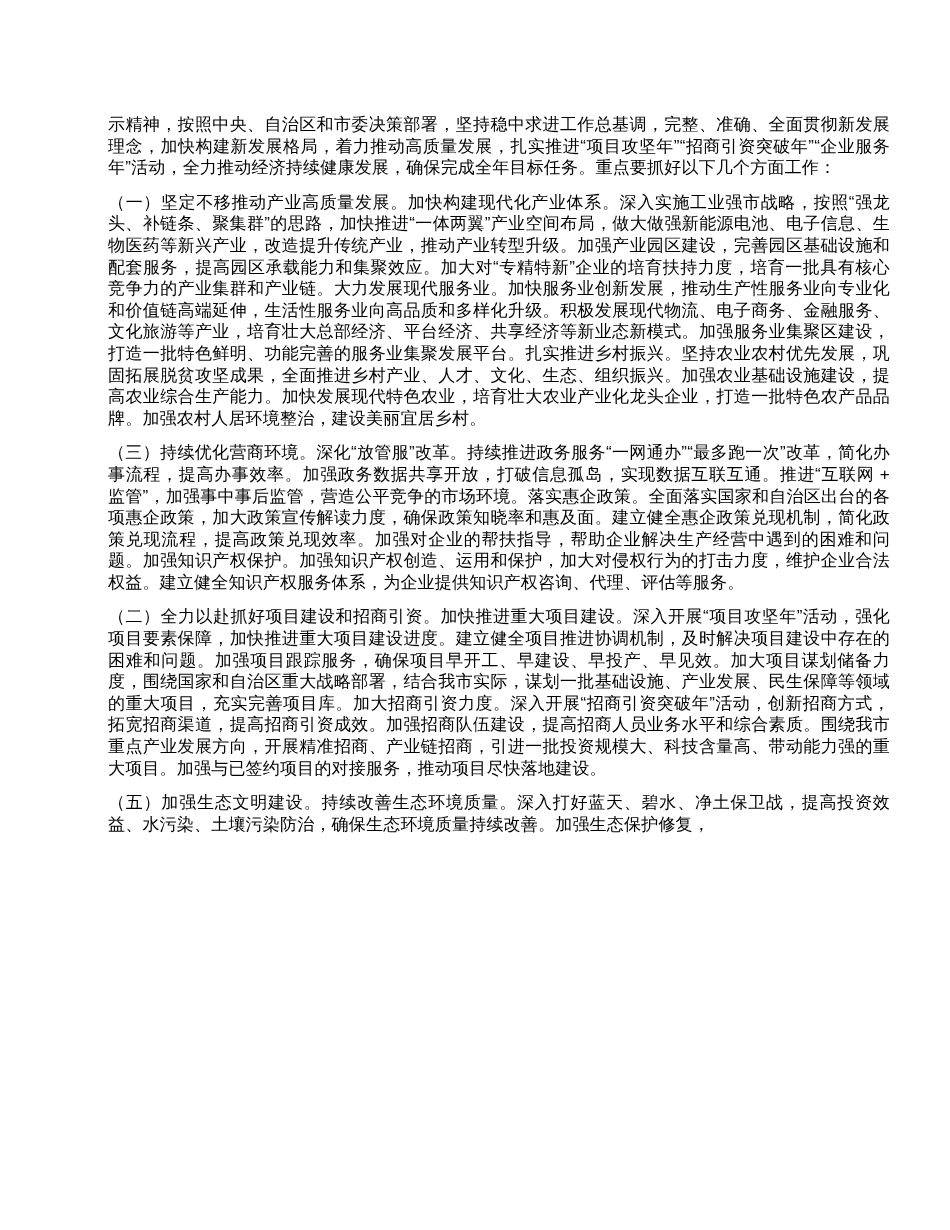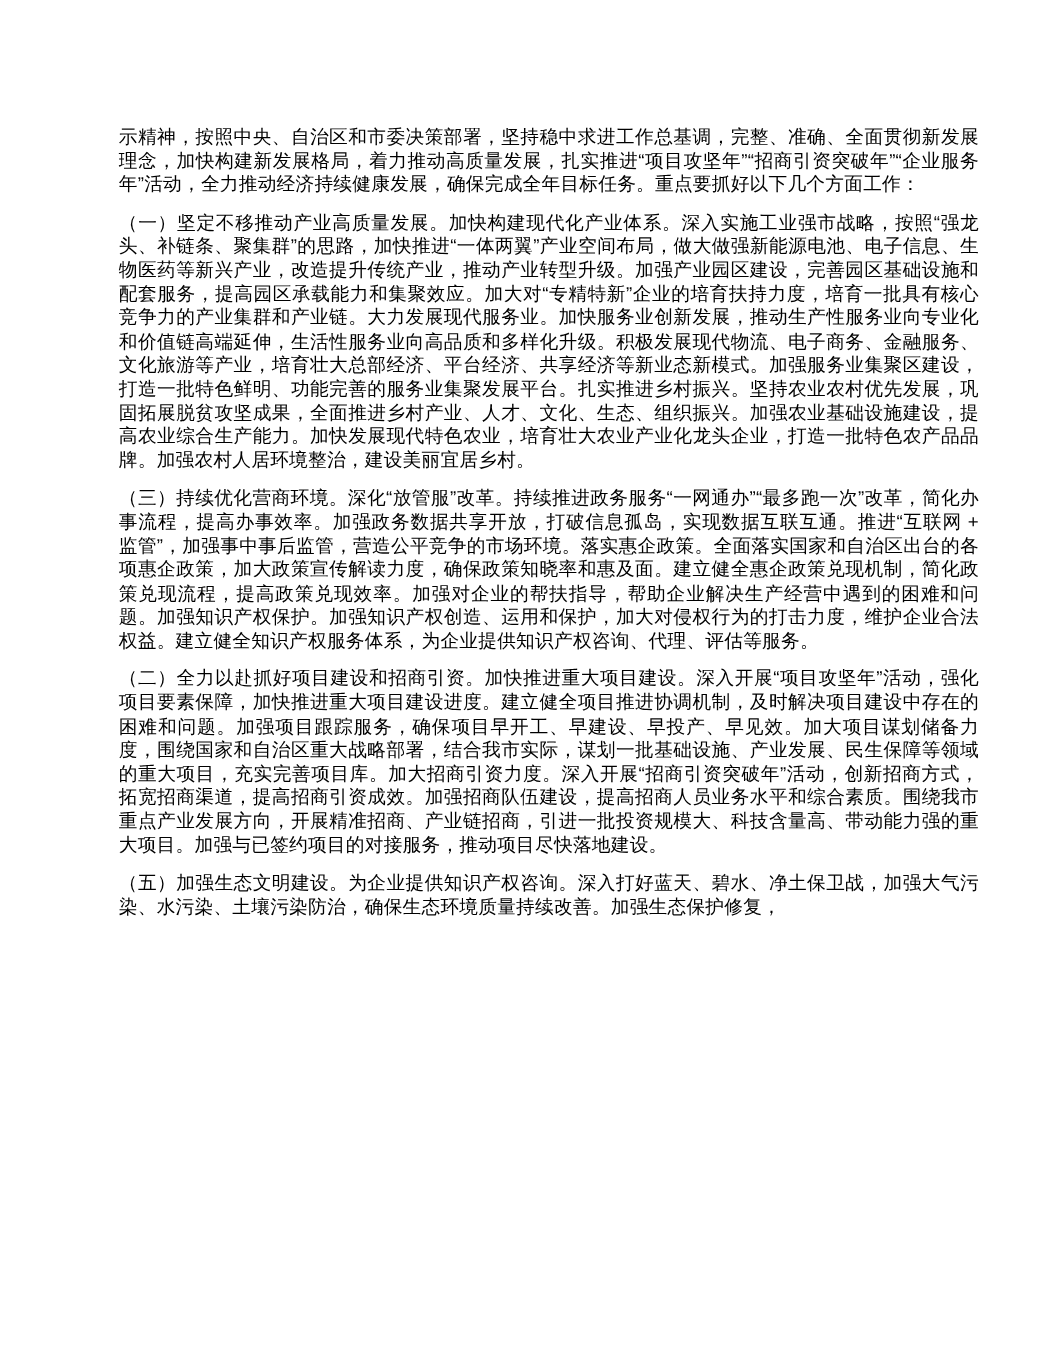--- a/index.html
+++ b/index.html
@@ -35,15 +35,15 @@
 </style>
 </head>
 <body>
 
 <div class="page">
   <div class="doc-body">
     <p>示精神，按照中央、自治区和市委决策部署，坚持稳中求进工作总基调，完整、准确、全面贯彻新发展理念，加快构建新发展格局，着力推动高质量发展，扎实推进“项目攻坚年”“招商引资突破年”“企业服务年”活动，全力推动经济持续健康发展，确保完成全年目标任务。重点要抓好以下几个方面工作：</p>
     <p>（一）坚定不移推动产业高质量发展。加快构建现代化产业体系。深入实施工业强市战略，按照“强龙头、补链条、聚集群”的思路，加快推进“一体两翼”产业空间布局，做大做强新能源电池、电子信息、生物医药等新兴产业，改造提升传统产业，推动产业转型升级。加强产业园区建设，完善园区基础设施和配套服务，提高园区承载能力和集聚效应。加大对“专精特新”企业的培育扶持力度，培育一批具有核心竞争力的产业集群和产业链。大力发展现代服务业。加快服务业创新发展，推动生产性服务业向专业化和价值链高端延伸，生活性服务业向高品质和多样化升级。积极发展现代物流、电子商务、金融服务、文化旅游等产业，培育壮大总部经济、平台经济、共享经济等新业态新模式。加强服务业集聚区建设，打造一批特色鲜明、功能完善的服务业集聚发展平台。扎实推进乡村振兴。坚持农业农村优先发展，巩固拓展脱贫攻坚成果，全面推进乡村产业、人才、文化、生态、组织振兴。加强农业基础设施建设，提高农业综合生产能力。加快发展现代特色农业，培育壮大农业产业化龙头企业，打造一批特色农产品品牌。加强农村人居环境整治，建设美丽宜居乡村。</p>
     <p>（三）持续优化营商环境。深化“放管服”改革。持续推进政务服务“一网通办”“最多跑一次”改革，简化办事流程，提高办事效率。加强政务数据共享开放，打破信息孤岛，实现数据互联互通。推进“互联网 + 监管”，加强事中事后监管，营造公平竞争的市场环境。落实惠企政策。全面落实国家和自治区出台的各项惠企政策，加大政策宣传解读力度，确保政策知晓率和惠及面。建立健全惠企政策兑现机制，简化政策兑现流程，提高政策兑现效率。加强对企业的帮扶指导，帮助企业解决生产经营中遇到的困难和问题。加强知识产权保护。加强知识产权创造、运用和保护，加大对侵权行为的打击力度，维护企业合法权益。建立健全知识产权服务体系，为企业提供知识产权咨询、代理、评估等服务。</p>
     <p>（二）全力以赴抓好项目建设和招商引资。加快推进重大项目建设。深入开展“项目攻坚年”活动，强化项目要素保障，加快推进重大项目建设进度。建立健全项目推进协调机制，及时解决项目建设中存在的困难和问题。加强项目跟踪服务，确保项目早开工、早建设、早投产、早见效。加大项目谋划储备力度，围绕国家和自治区重大战略部署，结合我市实际，谋划一批基础设施、产业发展、民生保障等领域的重大项目，充实完善项目库。加大招商引资力度。深入开展“招商引资突破年”活动，创新招商方式，拓宽招商渠道，提高招商引资成效。加强招商队伍建设，提高招商人员业务水平和综合素质。围绕我市重点产业发展方向，开展精准招商、产业链招商，引进一批投资规模大、科技含量高、带动能力强的重大项目。加强与已签约项目的对接服务，推动项目尽快落地建设。</p>
-    <p>（五）加强生态文明建设。为企业提供知识产权咨询。深入打好蓝天、碧水、净土保卫战，加强大气污染、水污染、土壤污染防治，确保生态环境质量持续改善。加强生态保护修复，</p>
+    <p>（五）加强生态文明建设。持续改善生态环境质量。深入打好蓝天、碧水、净土保卫战，提高投资效益、水污染、土壤污染防治，确保生态环境质量持续改善。加强生态保护修复，</p>
   </div>
 </div>
 
 </body></html>

